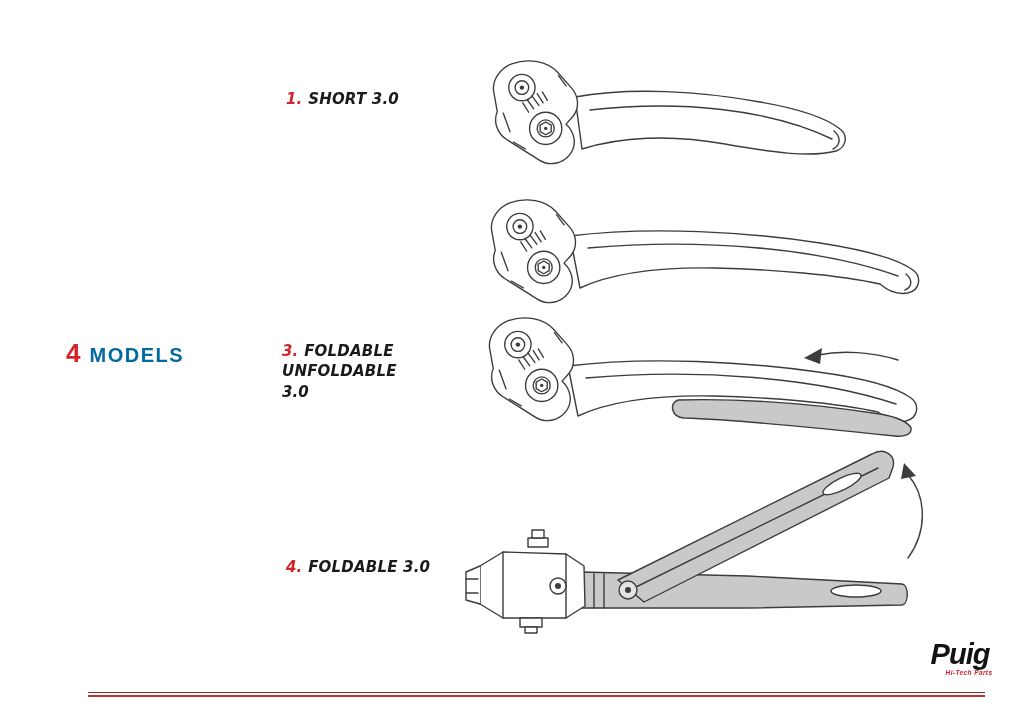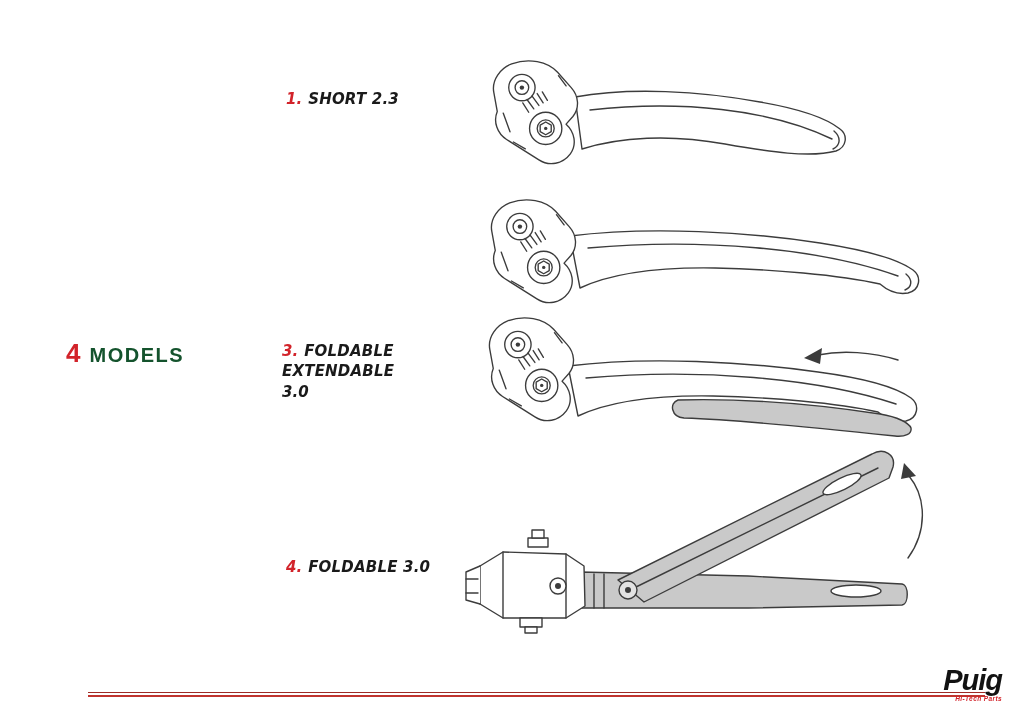--- a/index.html
+++ b/index.html
@@ -12,21 +12,21 @@
   }
   
   .heading{
     position:absolute;left:66px;top:340px;
     display:flex;align-items:baseline;gap:9px;
   }
   .heading-number{
     color:#d2232a;font-size:26px;font-weight:bold;line-height:1;
   }
   .heading-label{
-    color:#14532d;font-size:20px;font-weight:bold;letter-spacing:1.5px;line-height:1;
+    color:#0369a1;font-size:20px;font-weight:bold;letter-spacing:1.5px;line-height:1;
   }
   
   .model-label{
     position:absolute;
     font-family:"DejaVu Sans","Liberation Sans",sans-serif;
     font-style:italic;font-weight:bold;
     font-size:15px;line-height:1.35;color:#1a1a1a;
     white-space:nowrap;
   }
   .model-number{color:#d2232a;margin-right:6px;}
@@ -41,22 +41,22 @@
   .lever{position:absolute;}
   .lever svg{display:block;width:100%;height:100%;}
   .lever-1{left:470px;top:55px;width:400px;height:125px;}
   .lever-2{left:470px;top:196px;width:460px;height:125px;}
   .lever-3{left:468px;top:308px;width:462px;height:135px;}
   .lever-4{left:458px;top:438px;width:472px;height:200px;}
   
   .rule-thin{position:absolute;left:88px;top:692px;width:897px;height:1px;background:#9e2b26;}
   .rule-thick{position:absolute;left:88px;top:695px;width:897px;height:2px;background:#c0342e;}
   .logo{
-    position:absolute;left:918px;top:666px;width:84px;
-    text-align:right;line-height:1;
+    position:absolute;left:918px;top:640px;width:84px;
+    text-align:center;line-height:1;
   }
   .logo-brand{
     display:block;
     font-size:29px;font-weight:bold;font-style:italic;
     letter-spacing:-1px;color:#121212;
   }
   .logo-tagline{
     display:block;margin-top:1px;padding-left:18px;
     font-size:6.5px;font-weight:bold;font-style:italic;
     color:#d2232a;letter-spacing:0.4px;
@@ -84,21 +84,21 @@
       </g>
     </defs>
   </svg>
 
   <div class="heading">
     <span class="heading-number">4</span>
     <span class="heading-label">MODELS</span>
   </div>
 
   <div class="model-label label-1">
-    <span class="model-number">1.</span><span class="model-name">SHORT 2.3</span>
+    <span class="model-number">1.</span><span class="model-name">SHORT 3.0</span>
   </div>
   <div class="lever lever-1">
     <svg viewBox="0 0 400 125">
       <g stroke="#3c3c3c" stroke-width="1.4" fill="none" stroke-linecap="round" stroke-linejoin="round">
         <path d="M105 42 C160 32 230 36 290 47 C325 53 355 62 370 74 C378 80 377 92 366 96 C340 103 300 97 255 89 C200 79 150 82 112 94 Z" fill="#ffffff"></path>
         <path d="M120 55 C210 45 300 54 362 84"></path>
         <path d="M364 76 C371 82 371 90 363 94"></path>
       </g>
       <use href="#pivotA" transform="translate(6,2) scale(0.85)"></use>
     </svg>
@@ -110,21 +110,21 @@
         <path d="M100 40 C180 30 280 36 350 47 C395 54 428 63 443 74 C452 81 450 94 438 97 C427 99 417 94 410 88 C370 79 300 73 245 72 C185 71 140 78 110 92 Z" fill="#ffffff"></path>
         <path d="M118 52 C230 42 350 52 428 80"></path>
         <path d="M436 78 C443 84 442 91 435 94"></path>
       </g>
       <use href="#pivotA" transform="translate(4,0) scale(0.85)"></use>
     </svg>
   </div>
 
   <div class="model-label label-3 wrap">
     <div>
-      <span class="model-number">3.</span><span class="model-name">FOLDABLE EXTENDABLE</span>
+      <span class="model-number">3.</span><span class="model-name">FOLDABLE UNFOLDABLE</span>
     </div>
     <div class="model-name-line2">3.0</div>
   </div>
   <div class="lever lever-3">
     <svg viewBox="0 0 462 135">
       <g stroke="#3c3c3c" stroke-width="1.4" fill="none" stroke-linecap="round" stroke-linejoin="round">
         <path d="M100 58 C180 48 280 54 350 64 C395 70 428 79 443 90 C452 97 450 110 438 113 C427 115 417 110 410 104 C370 95 300 89 245 88 C185 87 140 94 110 108 Z" fill="#ffffff"></path>
         <path d="M118 70 C230 60 350 70 428 96"></path>
         <path d="M210 92 C285 90 360 98 412 106 C430 109 441 115 443 120 C444 126 437 129 427 128 C352 120 272 112 216 110 C203 109 201 95 210 92 Z" fill="#c9c9c9"></path>
         <g>

